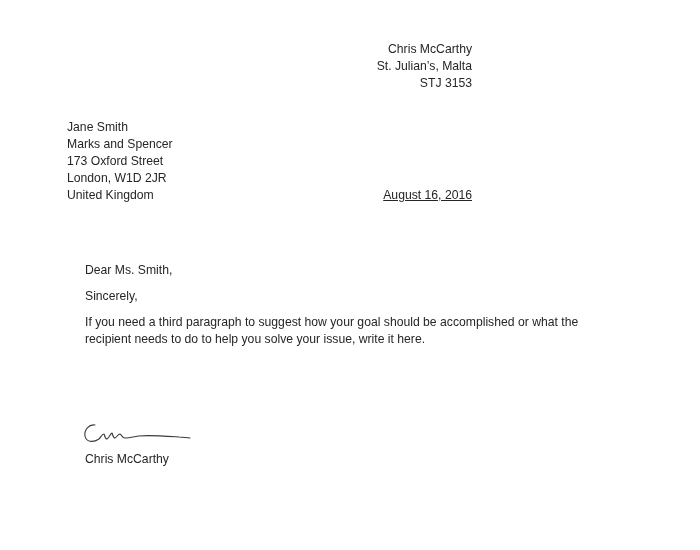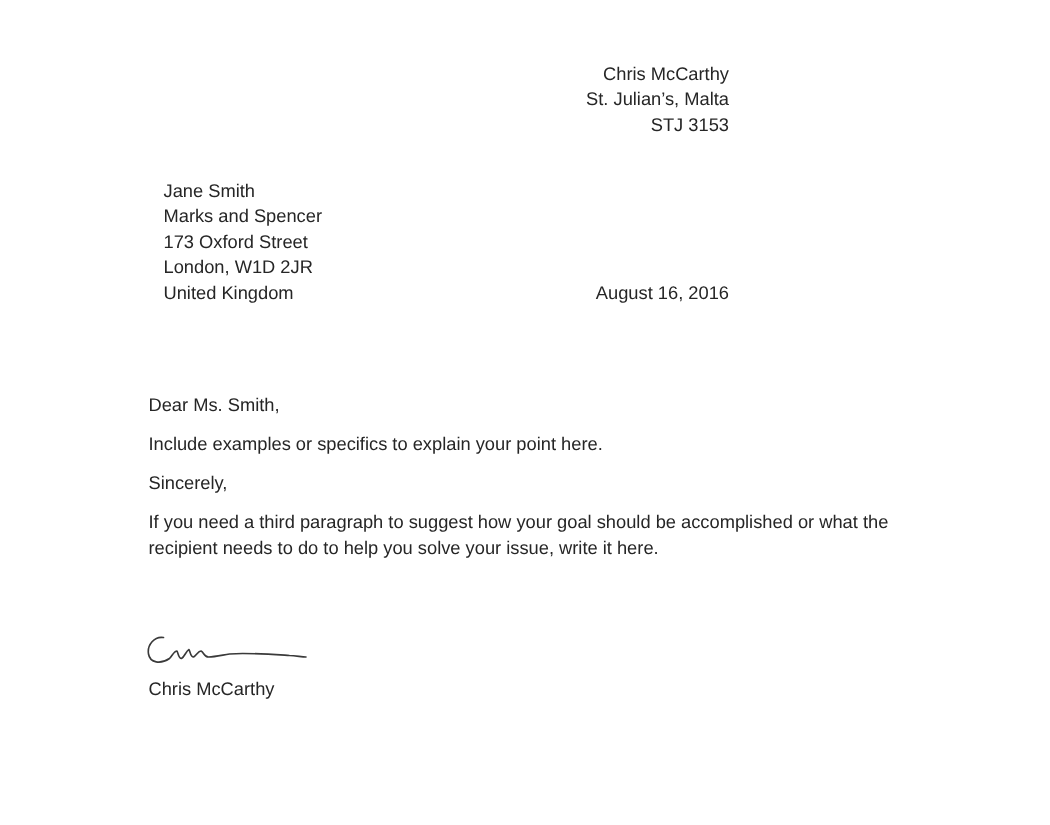--- a/index.html
+++ b/index.html
@@ -14,40 +14,40 @@
       overflow: hidden;
       font-family: "Liberation Sans", "DejaVu Sans", sans-serif;
       color: #262626;
       font-size: 12.2px;
     }
     .page {
       position: absolute;
       left: 0; top: 0;
       width: 556px; height: 550px;
       background: #fff;
-      margin-left: 14px;
     }
     .sender {
       position: absolute;
       right: 84px;
       top: 41px;
       text-align: right;
       line-height: 17px;
     }
     .recipient {
       position: absolute;
-      left: 95px;
+      left: 67px;
       top: 119px;
       line-height: 17px;
     }
     .date {
       position: absolute;
       right: 84px;
       top: 187px;
       line-height: 17px;
+      text-decoration: underline;
     }
     .line { display: block; white-space: nowrap; }
     .body {
       position: absolute;
       left: 85px;
       top: 262px;
       width: 520px;
       line-height: 17px;
     }
     .para {
@@ -83,21 +83,20 @@
     <span class="line">Marks and Spencer</span>
     <span class="line">173 Oxford Street</span>
     <span class="line">London, W1D 2JR</span>
     <span class="line">United Kingdom</span>
   </div>
 
   <div class="date">August 16, 2016</div>
 
   <div class="body">
     <p class="para">Dear Ms. Smith,</p>
-    <p class="para">Include examples or specifics to explain your point here.</p>
     <p class="para">Sincerely,</p>
     <p class="para">If you need a third paragraph to suggest how your goal should be accomplished or what the recipient needs to do to help you solve your issue, write it here.</p>
   </div>
 
   <svg class="signature" viewBox="0 0 110 26" xmlns="http://www.w3.org/2000/svg">
     <path d="M12 3 C6 2, 1 8, 2 14 C3 20, 10 21, 16 17
              C18 15, 19 12, 21 12 C22 14, 22 17, 24 17
              C26 16, 27 12, 29 11 C30 13, 30 16, 32 16
              C34 15, 35 12, 37 12 C39 13, 39 16, 42 16
              C46 16, 50 15, 56 14 C66 13, 80 14, 96 15

